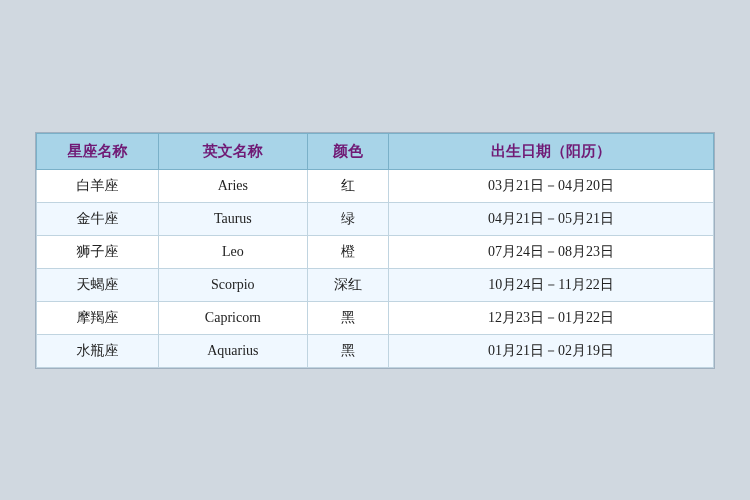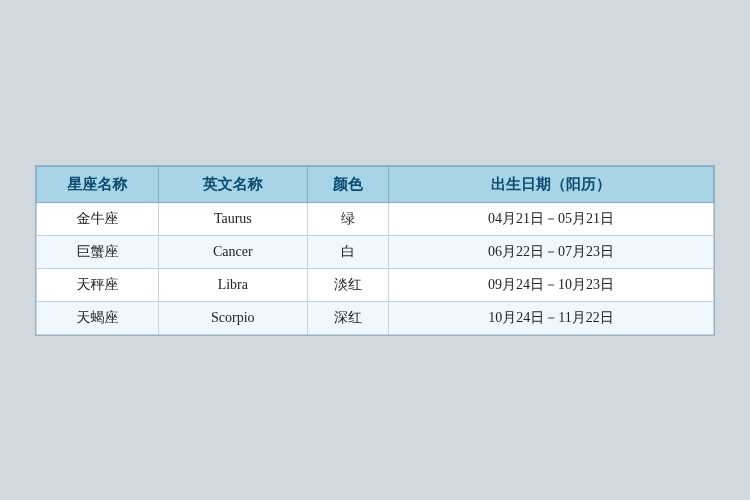--- a/index.html
+++ b/index.html
@@ -31,21 +31,21 @@
 
     thead tr {
       background-color: #a8d4e8;
     }
 
     thead th {
       border: 1px solid #7ab0c8;
       padding: 8px 12px;
       font-size: 15px;
       font-weight: bold;
-      color: #0c4a6e;
+      color: #701a75;
       text-align: center;
     }
 
     tbody tr {
       background-color: #ffffff;
     }
 
     tbody tr:nth-child(even) {
       background-color: #f0f8ff;
     }
@@ -70,39 +70,51 @@
   <table>
     <thead>
       <tr>
         <th class="col-chinese">星座名称</th>
         <th class="col-english">英文名称</th>
         <th class="col-color">颜色</th>
         <th class="col-date">出生日期（阳历）</th>
       </tr>
     </thead>
     <tbody id="table-body">
+    <tr>
+          <td>白羊座</td>
+          <td>Aries</td>
+          <td>红</td>
+          <td>03月21日－04月20日</td>
+        </tr>
         <tr>
           <td>金牛座</td>
           <td>Taurus</td>
           <td>绿</td>
           <td>04月21日－05月21日</td>
         </tr>
         <tr>
-          <td>巨蟹座</td>
-          <td>Cancer</td>
-          <td>白</td>
-          <td>06月22日－07月23日</td>
-        </tr>
-        <tr>
-          <td>天秤座</td>
-          <td>Libra</td>
-          <td>淡红</td>
-          <td>09月24日－10月23日</td>
+          <td>狮子座</td>
+          <td>Leo</td>
+          <td>橙</td>
+          <td>07月24日－08月23日</td>
         </tr>
         <tr>
           <td>天蝎座</td>
           <td>Scorpio</td>
           <td>深红</td>
           <td>10月24日－11月22日</td>
         </tr>
+        <tr>
+          <td>摩羯座</td>
+          <td>Capricorn</td>
+          <td>黑</td>
+          <td>12月23日－01月22日</td>
+        </tr>
+        <tr>
+          <td>水瓶座</td>
+          <td>Aquarius</td>
+          <td>黑</td>
+          <td>01月21日－02月19日</td>
+        </tr>
       </tbody>
   </table>
 </div>
 
 </body></html>

